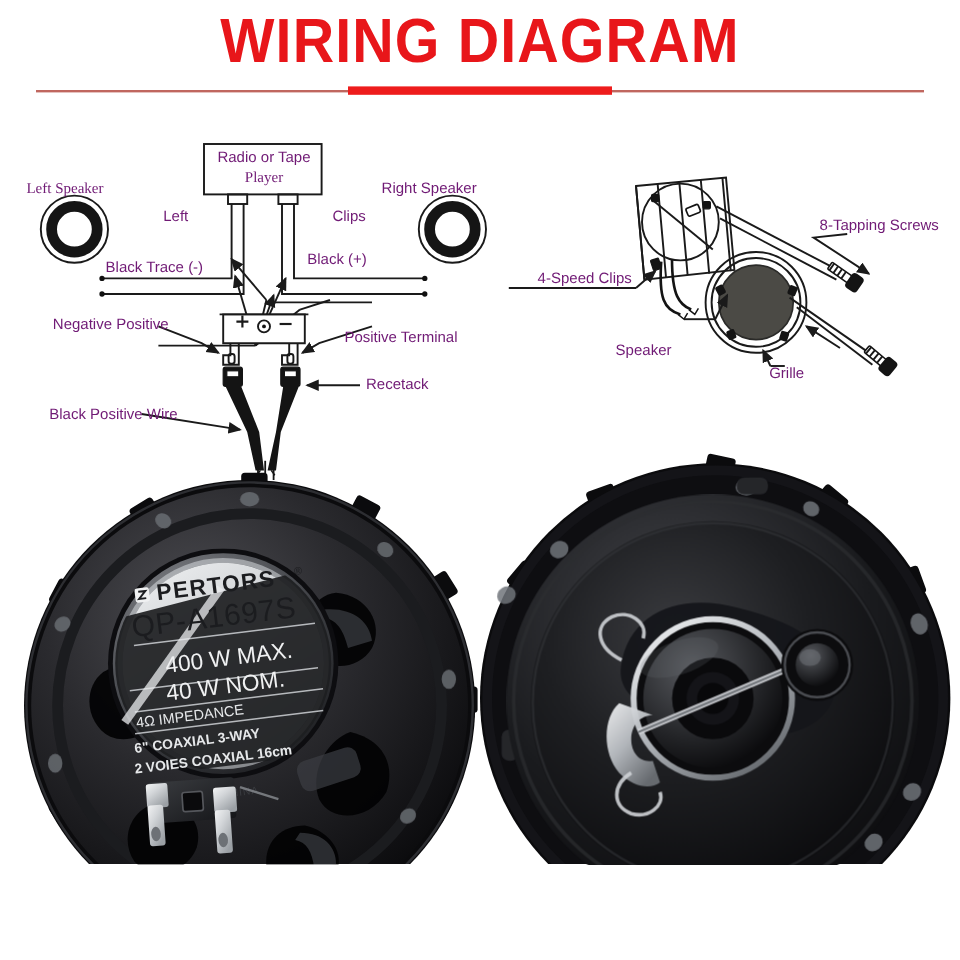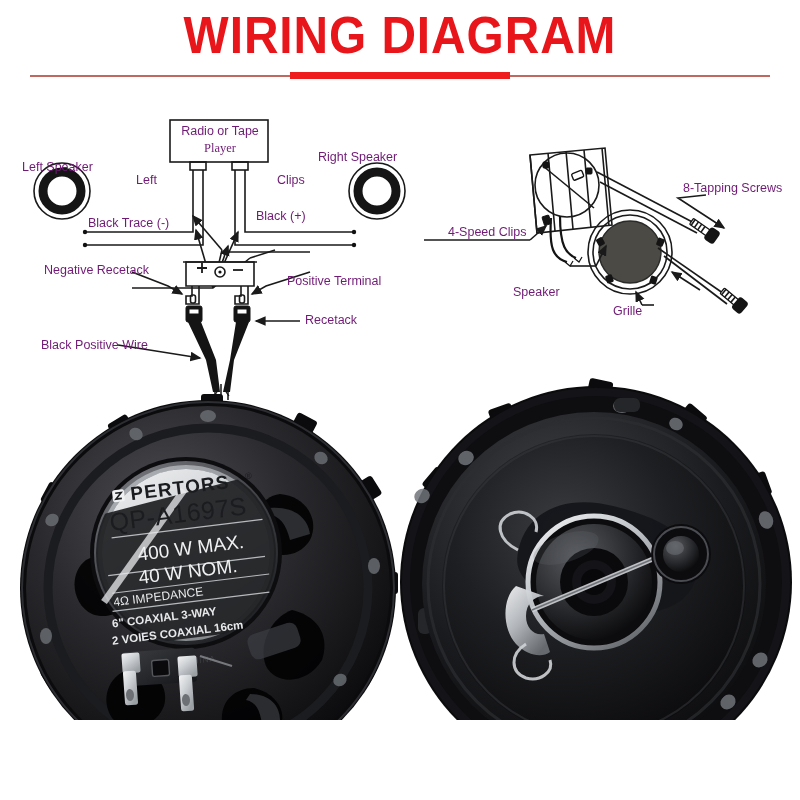--- a/index.html
+++ b/index.html
@@ -223,38 +223,38 @@
     <defs>
       <marker id="arrowhead" markerWidth="7" markerHeight="7" refX="6" refY="3" orient="auto" markerUnits="strokeWidth">
         <path d="M0,0 L7,3 L0,6 z" fill="#1a1a1a"></path>
       </marker>
     </defs>
   </svg>
 
   <div class="dg-label" style="left:176px; top:124px; width:88px; text-align:center;">Radio or Tape</div>
   <div class="dg-label" style="left:176px; top:141px; width:88px; text-align:center;font-family:Liberation Serif, serif;">Player</div>
 
-  <div class="dg-label" style="left:22px; top:160px;">Left Speaker</div>
+  <div class="dg-label" style="left:22px; top:150px;font-family:Liberation Serif, serif;">Left Speaker</div>
   <div class="dg-label" style="left:318px; top:150px;">Right Speaker</div>
 
   <div class="dg-label" style="left:136px; top:173px;">Left</div>
   <div class="dg-label" style="left:277px; top:173px;">Clips</div>
 
   <div class="dg-label" style="left:88px; top:216px;">Black  Trace (-)</div>
   <div class="dg-label" style="left:256px; top:209px;">Black  (+)</div>
 
-  <div class="dg-label" style="left:44px; top:263px;">Negative  Recetack</div>
+  <div class="dg-label" style="left:44px; top:263px;">Negative  Positive</div>
   <div class="dg-label" style="left:287px; top:274px;text-align:center;">Positive  Terminal</div>
   <div class="dg-label" style="left:305px; top:313px;">Recetack</div>
   <div class="dg-label" style="left:41px; top:338px;">Black  Positive  Wire</div>
 
   <div class="dg-label" style="left:424px; top:225px;margin-left:24px;">4-Speed  Clips</div>
   <div class="dg-label" style="left:683px; top:181px;">8-Tapping Screws</div>
   <div class="dg-label" style="left:513px; top:285px;text-align:center;">Speaker</div>
-  <div class="dg-label" style="left:613px; top:304px;">Grille</div>
+  <div class="dg-label" style="left:641px; top:304px;">Grille</div>
 
   <svg class="speaker-photo" style="left:18px; top:388px;" width="400" height="410" viewBox="0 0 400 410">
     <defs>
       <radialGradient id="basketG" cx="38%" cy="30%" r="78%">
         <stop offset="0%" stop-color="#4d4d52"></stop>
         <stop offset="45%" stop-color="#2a2a2e"></stop>
         <stop offset="100%" stop-color="#08080a"></stop>
       </radialGradient>
       <radialGradient id="magG" cx="35%" cy="28%" r="80%">
         <stop offset="0%" stop-color="#8b8d92"></stop>

